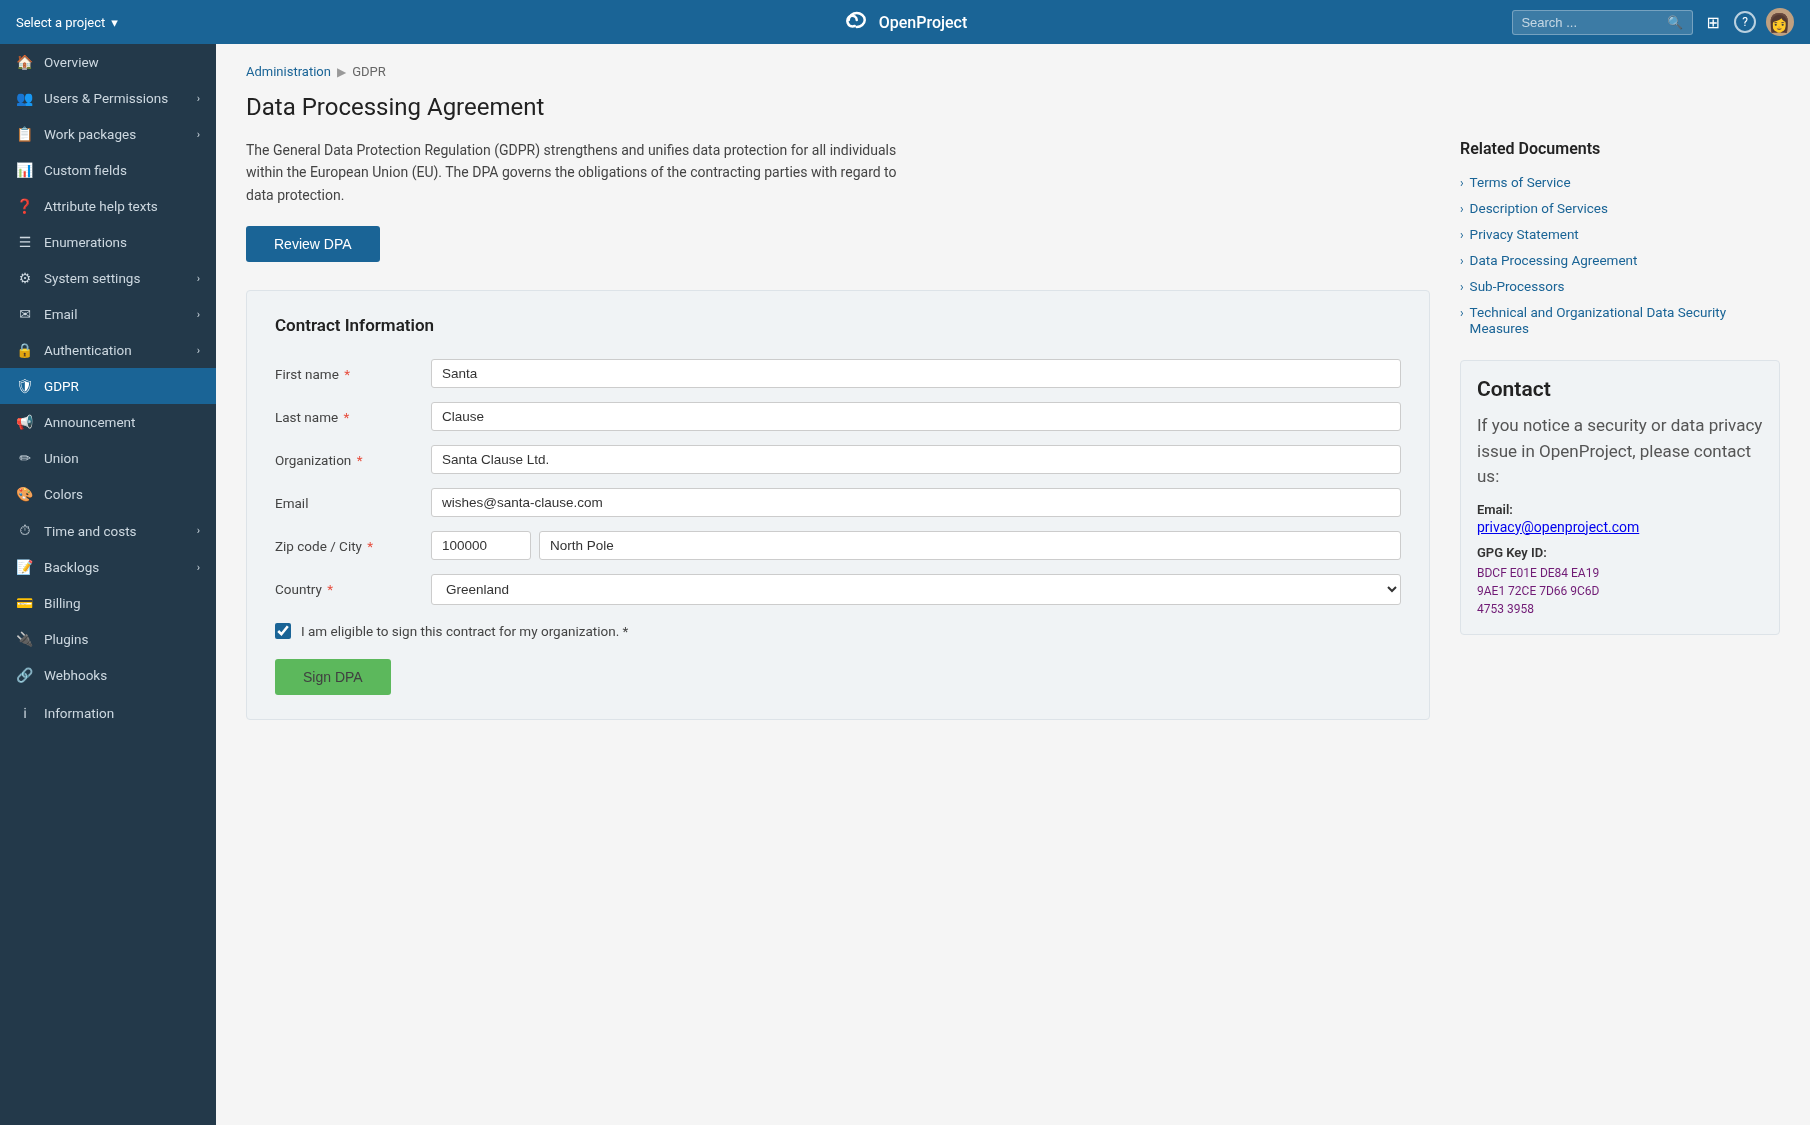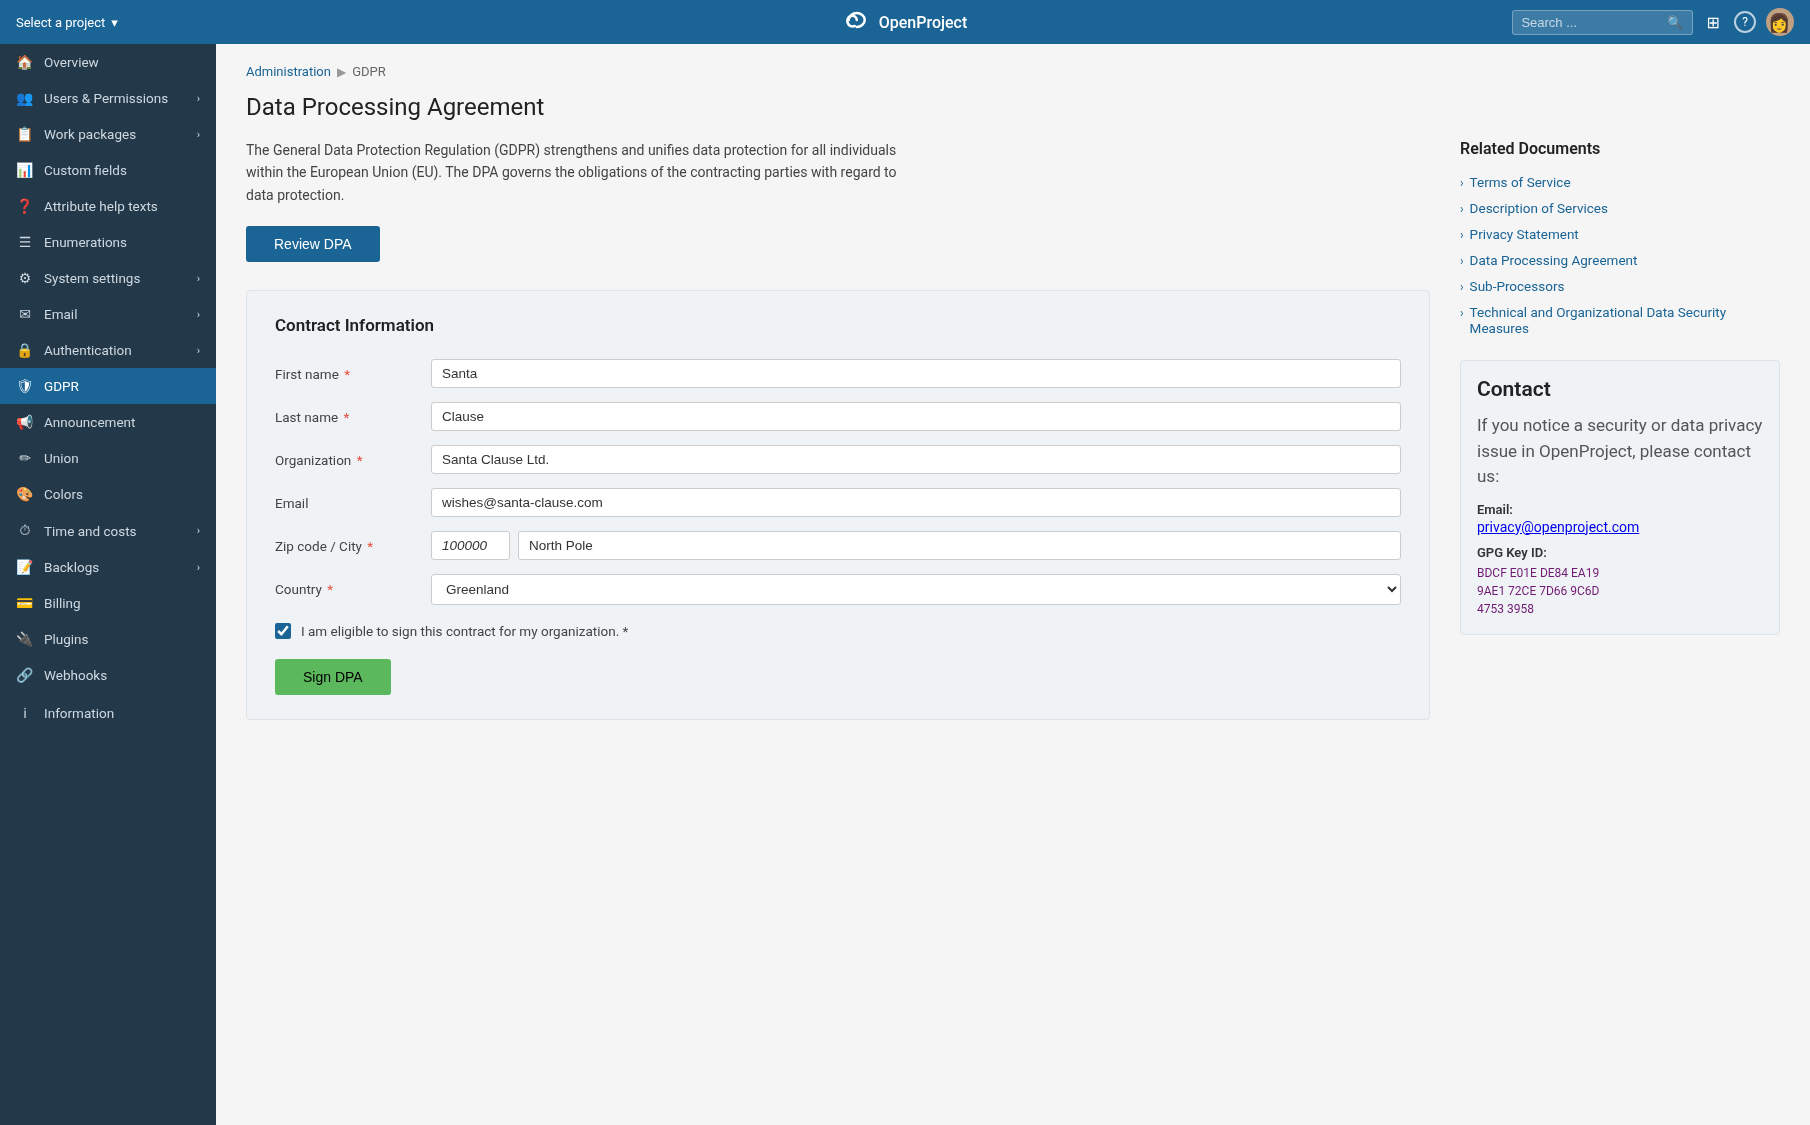--- a/index.html
+++ b/index.html
@@ -197,21 +197,21 @@
       font-size: 13.5px;
       background: white;
       color: #333;
       outline: none;
     }
     .zip-city-row {
       display: flex;
       gap: 8px;
       flex: 1;
     }
-    .zip-input { width: 79px; flex: none; font-style: italic; }
+    .zip-input { width: 100px; flex: none; }
     .city-input { flex: 1; }
     .form-select {
       flex: 1;
       padding: 6px 10px;
       border: 1px solid #ccc;
       border-radius: 3px;
       font-size: 13.5px;
       background: white;
       color: #333;
       appearance: auto;
@@ -223,21 +223,21 @@
       margin: 18px 0 20px;
     }
     .checkbox-row input[type=checkbox] {
       width: 16px;
       height: 16px;
       accent-color: #1a6496;
     }
     .checkbox-label { font-size: 13.5px; color: #444; }
     .sign-btn {
       background: #5cb85c;
-      color: #000000;
+      color: #404040;
       border: none;
       padding: 10px 28px;
       font-size: 14px;
       border-radius: 3px;
       cursor: pointer;
       font-weight: 500;
     }
 
     
     .right-sidebar {}

